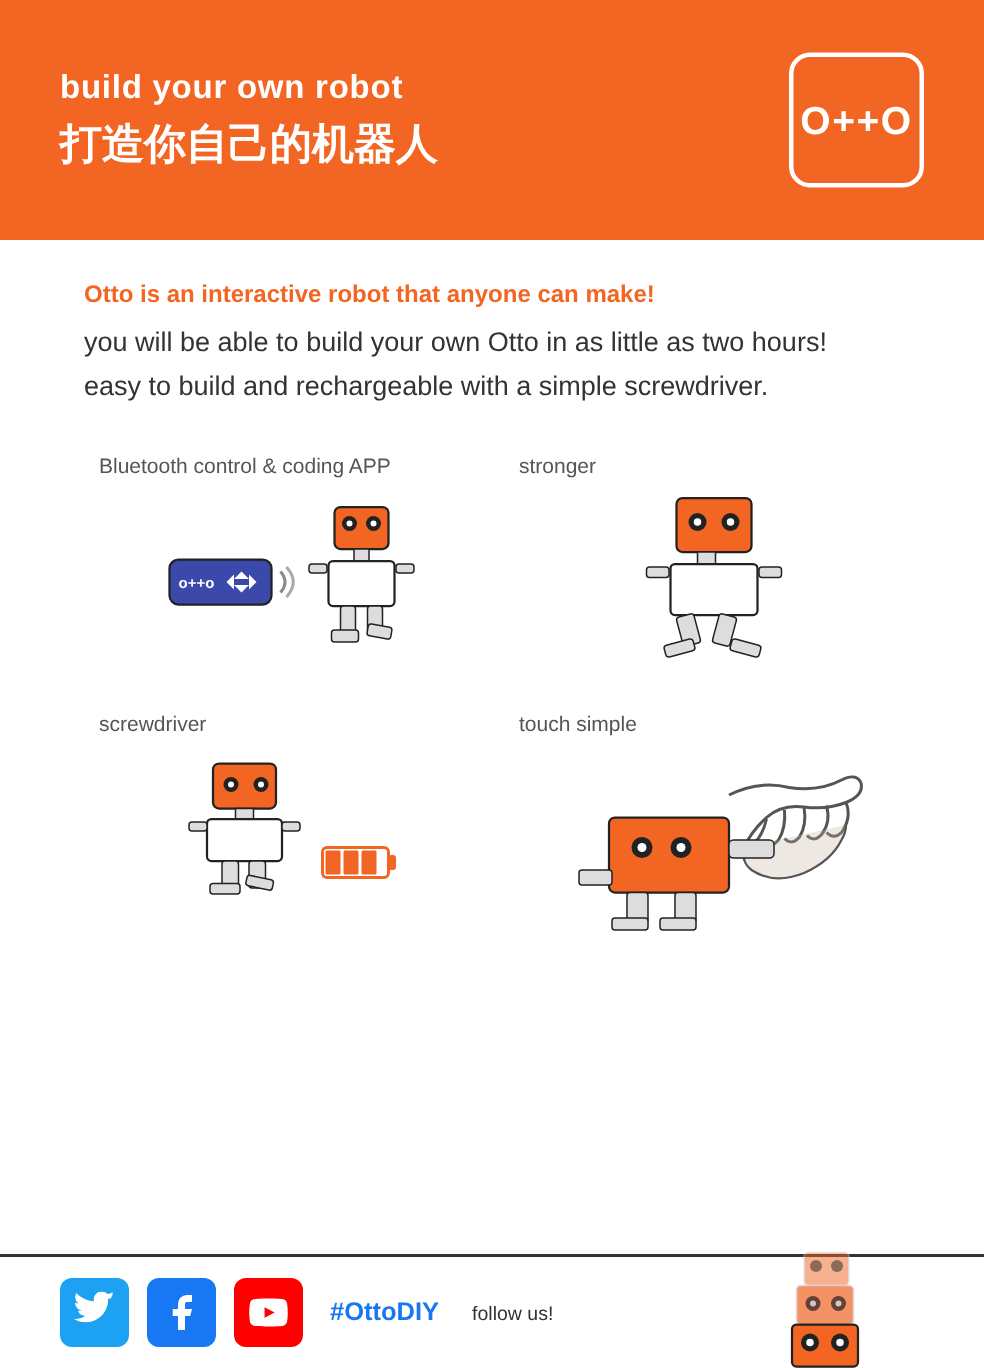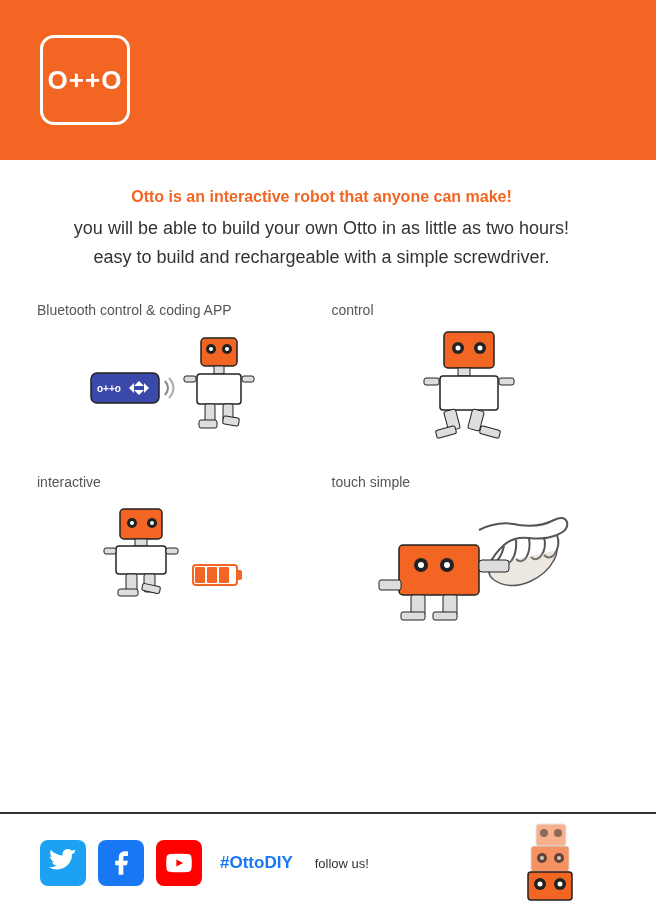--- a/index.html
+++ b/index.html
@@ -46,22 +46,21 @@
     }
     .otto-logo-text {
       color: #fff;
       font-size: 26px;
       font-weight: 900;
       letter-spacing: 1px;
     }
 
     
     .main {
-      padding: 28px 40px 10px 27px;
-      text-align: center;
+      padding: 28px 40px 10px 56px;
     }
     .tagline-bold {
       color: #F26522;
       font-size: 16px;
       font-weight: 700;
       margin-bottom: 8px;
     }
     .tagline-sub {
       color: #333;
       font-size: 18px;
@@ -93,21 +92,21 @@
       justify-content: center;
       min-height: 120px;
     }
 
     
     .footer {
       position: absolute;
       bottom: 0;
       left: 0;
       right: 0;
-      height: 100px;
+      height: 76px;
       border-top: 2px solid #333;
       display: flex;
       align-items: center;
       padding: 0 40px;
       gap: 12px;
     }
     .social-icon {
       width: 46px;
       height: 46px;
       border-radius: 8px;
@@ -128,20 +127,24 @@
     .follow-text {
       color: #333;
       font-size: 13px;
       margin-left: 10px;
     }
   </style>
 </head>
 <body>
 
 <div class="header">
+  <div class="header-text-block">
+    <div class="header-title">build your own robot</div>
+    <div class="header-subtitle">打造你自己的机器人</div>
+  </div>
   <div class="otto-logo">
     <span class="otto-logo-text">O++O</span>
   </div>
 </div>
 
 <div class="main">
   <div class="tagline-bold">Otto is an interactive robot that anyone can make!</div>
   <div class="tagline-sub">you will be able to build your own Otto in as little as two hours!</div>
   <div class="tagline-sub">easy to build and rechargeable with a simple screwdriver.</div>
 
@@ -184,21 +187,21 @@
           <rect x="26" y="71" width="10" height="18" rx="2" fill="#ddd" stroke="#222" stroke-width="1"></rect>
           <rect x="44" y="71" width="10" height="18" rx="2" fill="#ddd" stroke="#222" stroke-width="1"></rect>
 
           <rect x="20" y="87" width="18" height="8" rx="2" fill="#ddd" stroke="#222" stroke-width="1"></rect>
           <rect x="44" y="84" width="16" height="8" rx="2" transform="rotate(10,52,88)" fill="#ddd" stroke="#222" stroke-width="1"></rect>
         </svg>
       </div>
     </div>
 
     <div class="feature-cell">
-      <div class="feature-label">control</div>
+      <div class="feature-label">stronger</div>
       <div class="feature-img">
         <svg width="110" height="120" viewBox="0 0 110 120">
 
           <rect x="30" y="4" width="50" height="36" rx="4" fill="#F26522" stroke="#222" stroke-width="1.5"></rect>
 
           <circle cx="44" cy="20" r="6" fill="#222"></circle>
           <circle cx="66" cy="20" r="6" fill="#222"></circle>
           <circle cx="44" cy="20" r="2.5" fill="white"></circle>
           <circle cx="66" cy="20" r="2.5" fill="white"></circle>
 
@@ -212,21 +215,21 @@
           <rect x="32" y="82" width="12" height="20" rx="2" transform="rotate(-15,38,92)" fill="#ddd" stroke="#222" stroke-width="1"></rect>
           <rect x="56" y="82" width="12" height="20" rx="2" transform="rotate(15,62,92)" fill="#ddd" stroke="#222" stroke-width="1"></rect>
 
           <rect x="22" y="100" width="20" height="8" rx="2" transform="rotate(-15,32,104)" fill="#ddd" stroke="#222" stroke-width="1"></rect>
           <rect x="66" y="100" width="20" height="8" rx="2" transform="rotate(15,76,104)" fill="#ddd" stroke="#222" stroke-width="1"></rect>
         </svg>
       </div>
     </div>
 
     <div class="feature-cell">
-      <div class="feature-label">interactive</div>
+      <div class="feature-label">screwdriver</div>
       <div class="feature-img">
 
         <svg width="85" height="110" viewBox="0 0 85 110">
 
           <rect x="18" y="4" width="42" height="30" rx="4" fill="#F26522" stroke="#222" stroke-width="1.5"></rect>
           <circle cx="30" cy="18" r="5" fill="#222"></circle>
           <circle cx="50" cy="18" r="5" fill="#222"></circle>
           <circle cx="30" cy="18" r="2" fill="white"></circle>
           <circle cx="50" cy="18" r="2" fill="white"></circle>
 

